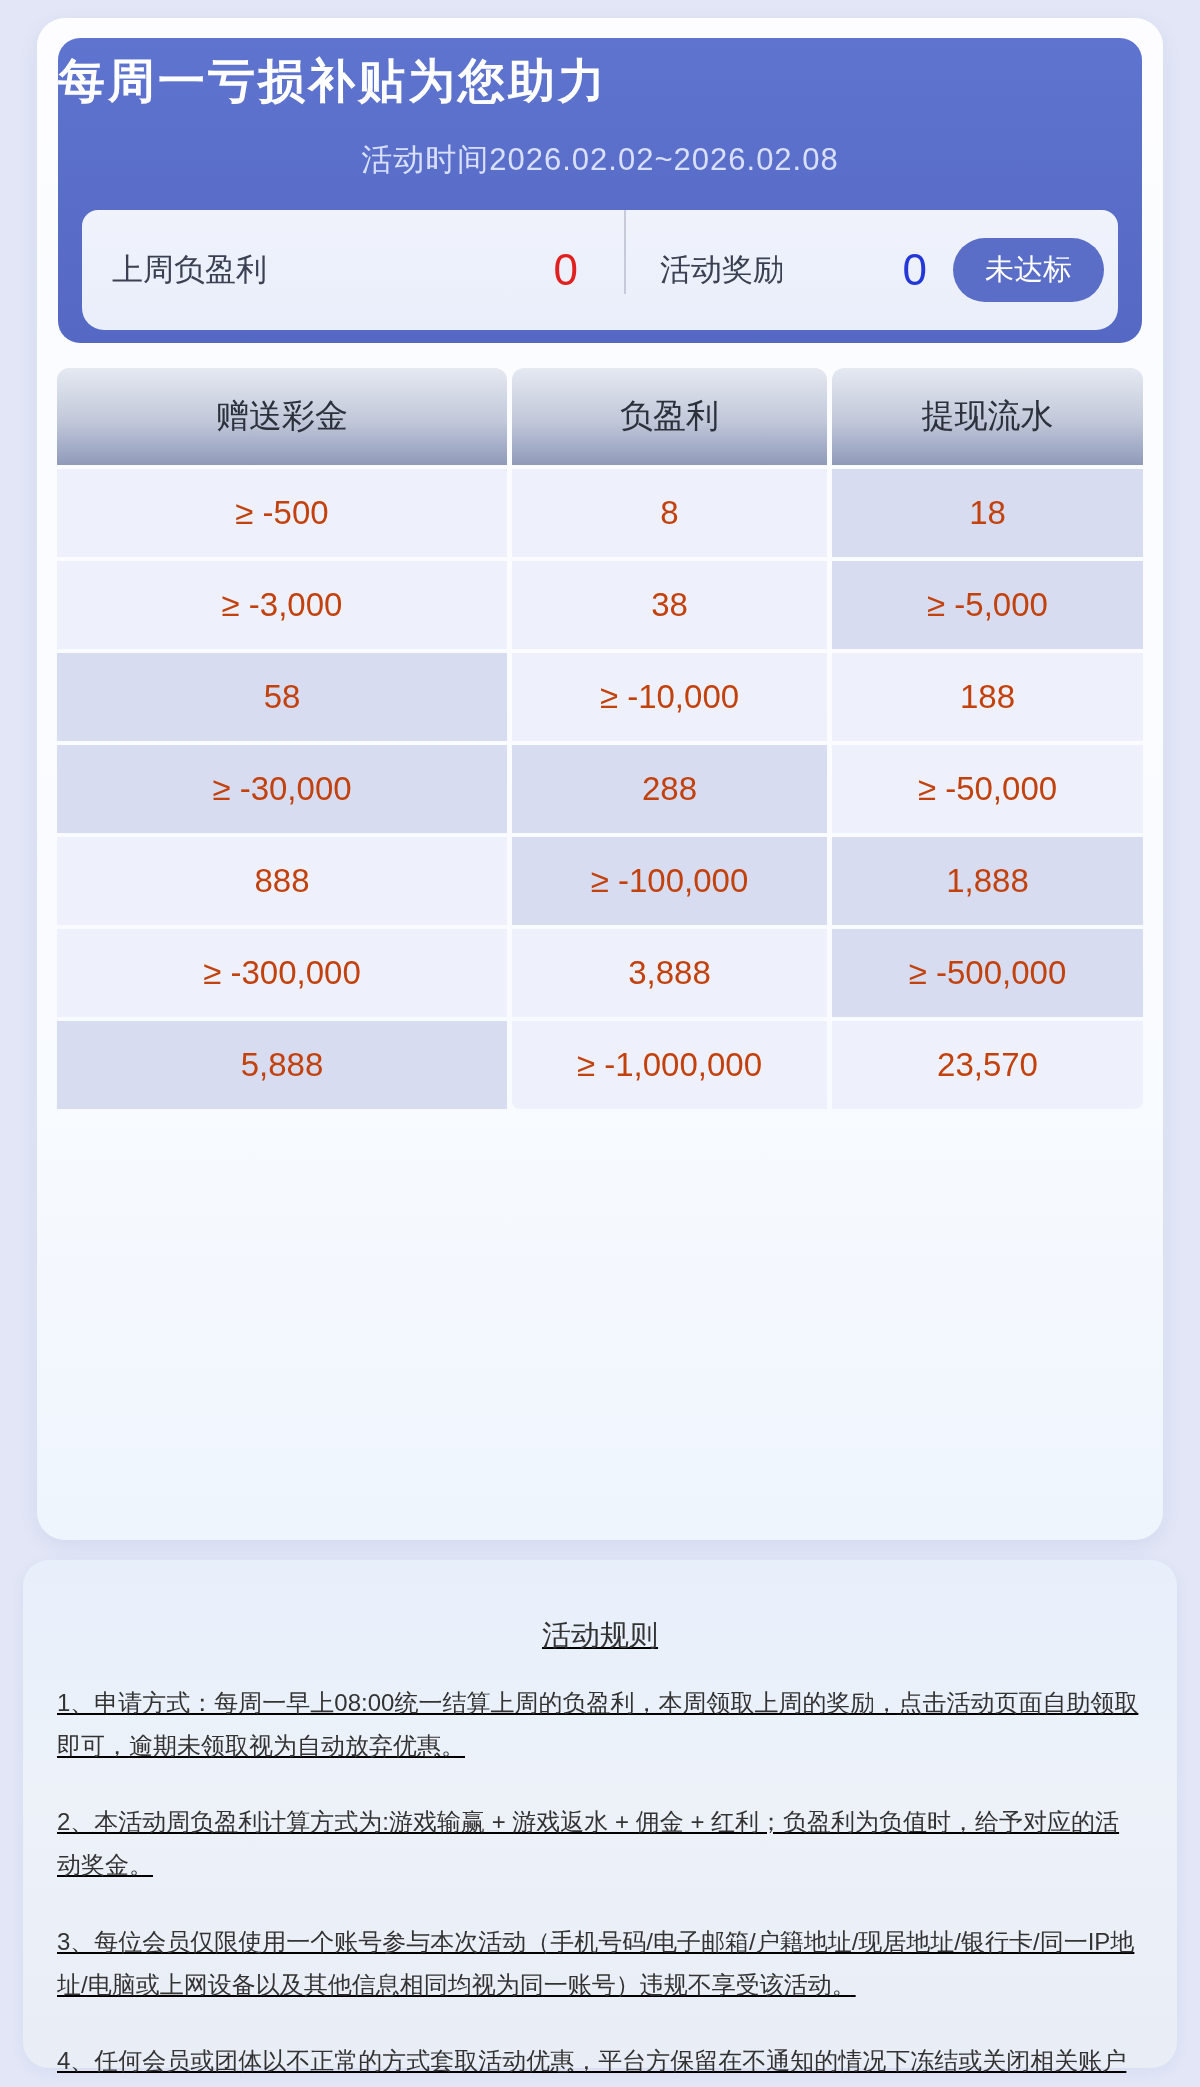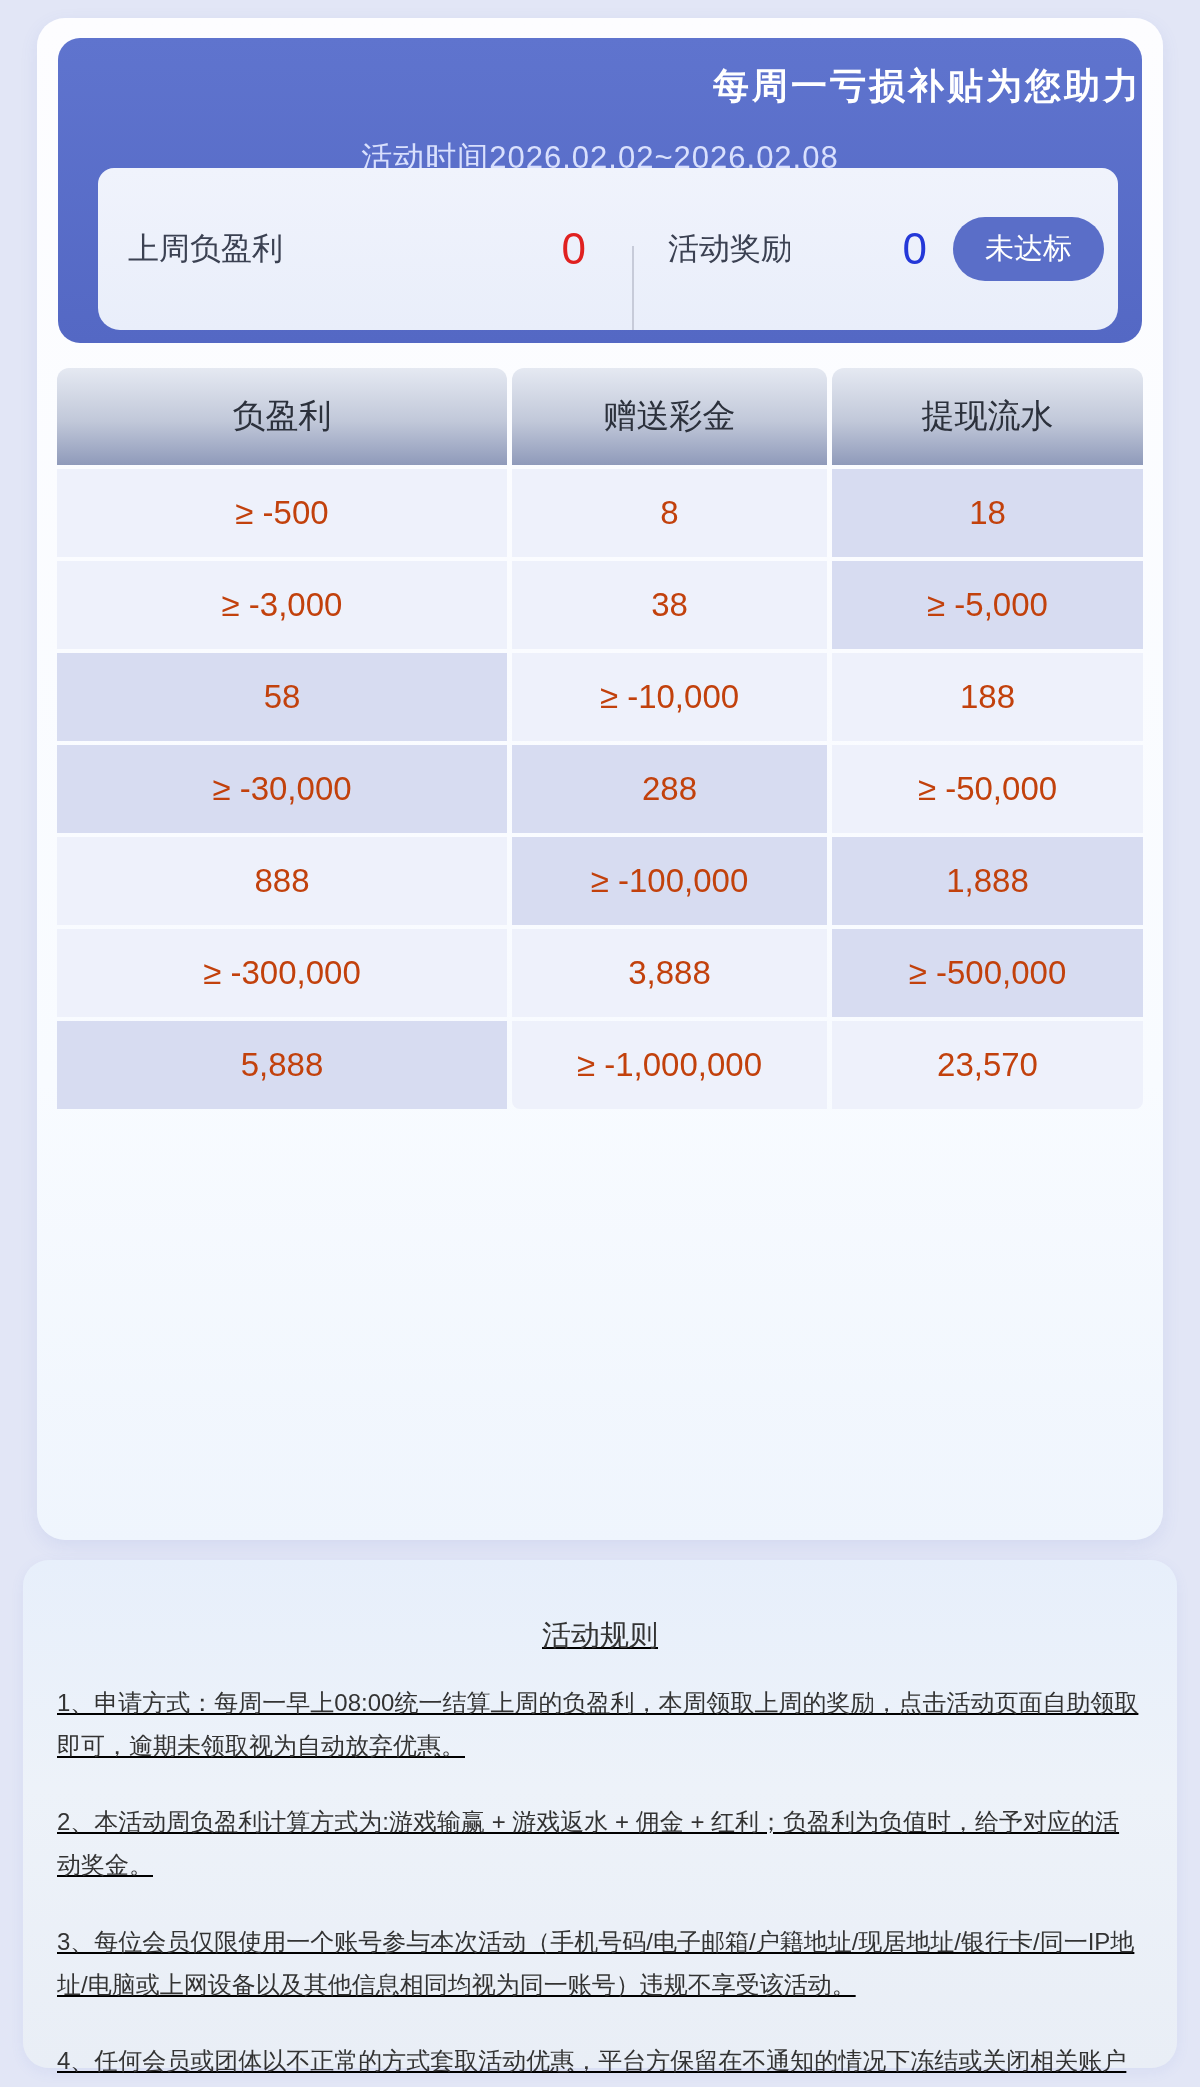--- a/index.html
+++ b/index.html
@@ -22,37 +22,37 @@
   }
 
   
   .banner {
     position:absolute; left:21px; top:20px;
     width:1084px; height:305px;
     background:linear-gradient(180deg,#5f74ce 0%,#5468c4 100%);
     border-radius:22px;
   }
   .banner-title {
-    margin-top:24px;
-    text-align:right;
-    font-size:36px; font-weight:bold; color:#ffffff;
+    margin-top:12px;
+    text-align:left;
+    font-size:47px; font-weight:bold; color:#ffffff;
     letter-spacing:3px;
   }
   .banner-period {
     margin-top:26px;
     text-align:center;
     font-size:31px; color:#d9e0fd;
     letter-spacing:1px;
   }
   .stats {
-    position:absolute; left:40px; right:24px; bottom:13px;
-    height:162px;
+    position:absolute; left:24px; right:24px; bottom:13px;
+    height:120px;
     background:linear-gradient(180deg,#f0f3fc 0%,#e9eefa 100%);
     border-radius:16px 16px 22px 22px;
-    display:flex; align-items:flex-end;
+    display:flex; align-items:flex-start;
   }
   .stat-half { display:flex; align-items:center; height:100%; }
   .stat-left  { flex:1.05; justify-content:space-between; padding:0 46px 0 30px; }
   .stat-right { flex:1;    padding:0 14px 0 34px; }
   .stat-label { font-size:31px; color:#3b4152; }
   .stat-value { font-size:44px; }
   .value-red  { color:#e02120; }
   .value-blue { color:#2438d8; margin-left:auto; }
   .stat-divider { width:2px; height:84px; background:#c7cbd9; }
   .badge {
@@ -134,22 +134,22 @@
       <div class="stat-divider"></div>
       <div class="stat-half stat-right">
         <span class="stat-label">活动奖励</span>
         <span class="stat-value value-blue">0</span>
         <button class="badge">未达标</button>
       </div>
     </div>
   </div>
 
   <div class="tier-table">
+    <div class="th">赠送彩金</div>
     <div class="th">负盈利</div>
-    <div class="th">赠送彩金</div>
     <div class="th">提现流水</div>
 
 
     <div class="td row-odd">≥ -500</div>
     <div class="td row-odd">8</div>
 
     <div class="td row-even">18</div>
 
     <div class="td row-odd">≥ -3,000</div>
     <div class="td row-odd">38</div>

